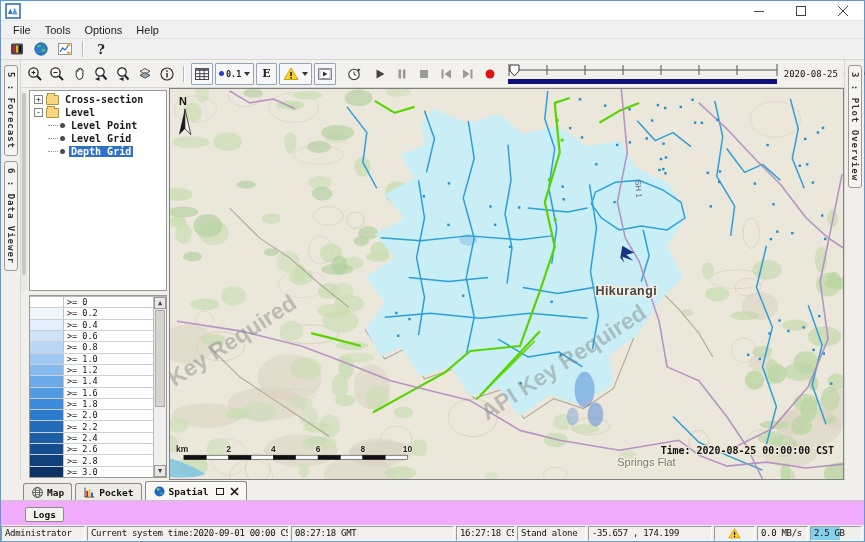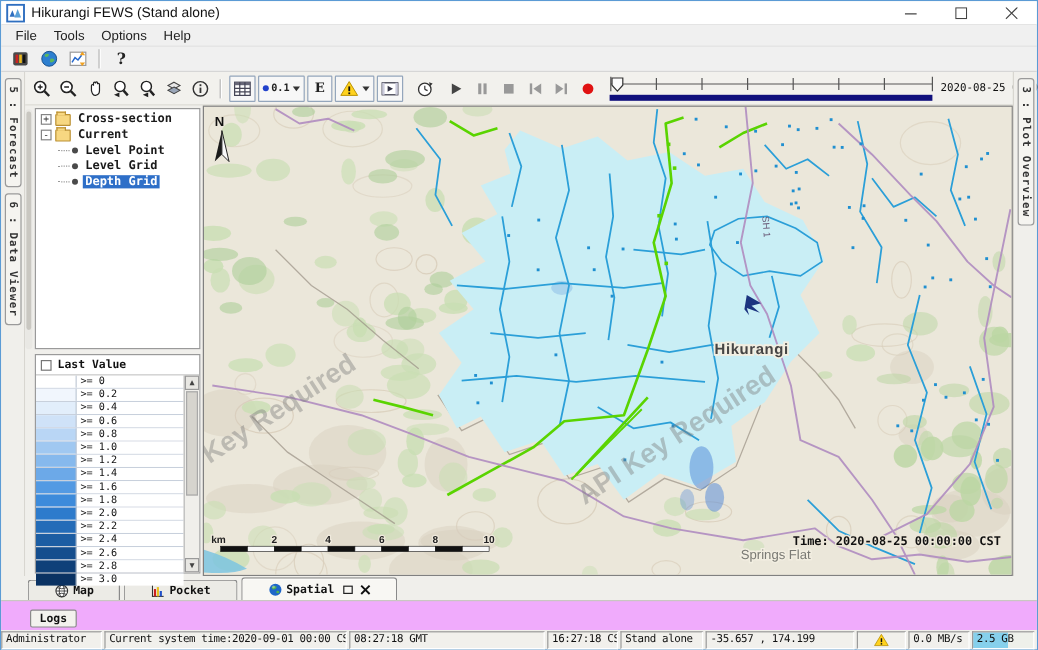--- a/index.html
+++ b/index.html
@@ -88,21 +88,21 @@
   .town { font:bold 12.5px "Liberation Sans",sans-serif; fill:#454545; paint-order:stroke; stroke:#f2eee1; stroke-width:3px; letter-spacing:.5px; }
   .area-lbl { font:11px "Liberation Sans",sans-serif; fill:#7a7a74; paint-order:stroke; stroke:#f2eee1; stroke-width:2.5px; }
   .road-lbl { font:8px "Liberation Sans",sans-serif; fill:#6a5a78; }
   .time-lbl { font:bold 10px "DejaVu Sans Mono",monospace; fill:#111; paint-order:stroke; stroke:#ece6d8; stroke-width:2.5px; }
   .north-lbl { font:bold 11px "Liberation Sans",sans-serif; fill:#111; }
   .sc-num { font:bold 8.5px "Liberation Sans",sans-serif; fill:#222; paint-order:stroke; stroke:#efe9dc; stroke-width:2px; text-anchor:middle; }
   .sc-unit { font:bold 8.5px "Liberation Sans",sans-serif; fill:#222; paint-order:stroke; stroke:#efe9dc; stroke-width:2px; }
 
   
   .bottom-tabs-row { height:20px; flex:none; display:flex; align-items:flex-end; padding-left:22px; background:#f0efeb; }
-  .btab { display:inline-flex; align-items:center; gap:3px; border:1px solid #8a8a8a; border-bottom:none; border-radius:3px 3px 0 0; background:#ecebe6; height:17px; padding:0 21px; margin-right:3px; }
+  .btab { display:inline-flex; align-items:center; gap:3px; border:1px solid #8a8a8a; border-bottom:none; border-radius:3px 3px 0 0; background:#ecebe6; height:17px; padding:0 7px; margin-right:3px; }
   .btab.active { background:#f8f7f3; height:19px; box-shadow:inset 0 1px 0 #fff; }
   .btab-label { font:bold 9.5px "DejaVu Sans Mono",monospace; color:#111; }
   .tab-restore { width:8px; height:7px; border:1.5px solid #222; display:inline-block; margin-left:4px; }
   .logs-row { height:25px; flex:none; background:#f0abfc; border-top:1px solid #c9c7c1; padding:2px 0 0 24px; }
   .logs-btn { font:bold 9.5px "DejaVu Sans Mono",monospace; color:#111; border:1px solid #8a8a8a; border-radius:2px; background:#f3f2ee; padding:1px 7px; }
 
   
   .statusbar { height:16px; flex:none; background:#f0efeb; display:flex; align-items:stretch; padding-top:1px; }
   .status-cell { border:1px solid; border-color:#9a9a9a #ffffff #ffffff #9a9a9a; background:#f1f0ec; font:9px/13px "DejaVu Sans Mono",monospace; color:#111; padding:0 3px; white-space:nowrap; overflow:hidden; margin-right:2px; flex:none; letter-spacing:-.3px; }
   .status-cell.icon-cell { display:flex; align-items:center; justify-content:center; padding:0; }
@@ -113,21 +113,20 @@
 <div class="window">
 
   <div class="titlebar">
     <span class="app-icon">
       <svg width="16" height="16" viewBox="0 0 16 16">
           <rect x="1" y="1" width="14" height="14" fill="#fff" stroke="#2f6fc0" stroke-width="1.6"></rect>
           <path d="M3,11 L5.3,5.5 L7.5,11 Z" fill="#2f6fc0"></path>
           <path d="M7,11.5 L9.7,4.5 L12.6,11.5 Z" fill="#5aa0d8"></path>
         </svg>
     </span>
-    <span class="title-text">Hikurangi FEWS  (Stand alone)</span>
     <div class="win-controls">
       <span class="winbtn">
           <svg width="10" height="10" viewBox="0 0 10 10">
             <line x1="0" y1="5.5" x2="10" y2="5.5" stroke="#444" stroke-width="1"></line>
           </svg>
         </span>
       <span class="winbtn">
           <svg width="10" height="10" viewBox="0 0 10 10">
             <rect x="0.5" y="0.5" width="9" height="9" fill="none" stroke="#444" stroke-width="1"></rect>
           </svg>
@@ -338,43 +337,39 @@
             </div>
           <div class="tree-panel" id="treePanel">
               <div class="tree-row">
                 <span class="expander">+</span>
                 <span class="folder"></span>
                 <span class="tree-label">Cross-section</span>
               </div>
               <div class="tree-row">
                 <span class="expander">-</span>
                 <span class="folder"></span>
-                <span class="tree-label">Current</span>
+                <span class="tree-label">Level</span>
               </div>
               <div class="tree-row">
                 <span class="dash"></span>
                 <span class="bullet"></span>
                 <span class="tree-label">Level Point</span>
               </div>
               <div class="tree-row">
                 <span class="dash"></span>
                 <span class="bullet"></span>
                 <span class="tree-label">Level Grid</span>
               </div>
               <div class="tree-row">
                 <span class="dash"></span>
                 <span class="bullet"></span>
                 <span class="tree-label selected">Depth Grid</span>
               </div>
             </div>
           <div class="legend-panel">
-            <div class="legend-header">
-              <span class="checkbox"></span>
-              <span class="legend-title">Last Value</span>
-            </div>
             <div class="legend-table">
               <div class="legend-rows" id="legendRows">
                   <div class="legend-row">
                     <span class="swatch" style="background: rgb(255, 255, 255);"></span>
                     <span class="legend-label">&gt;= 0</span>
                   </div>
                   <div class="legend-row">
                     <span class="swatch" style="background: rgb(241, 246, 253);"></span>
                     <span class="legend-label">&gt;= 0.2</span>
                   </div>

